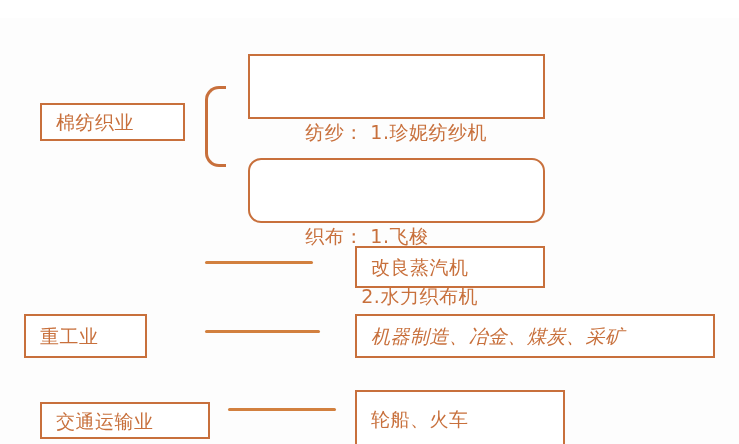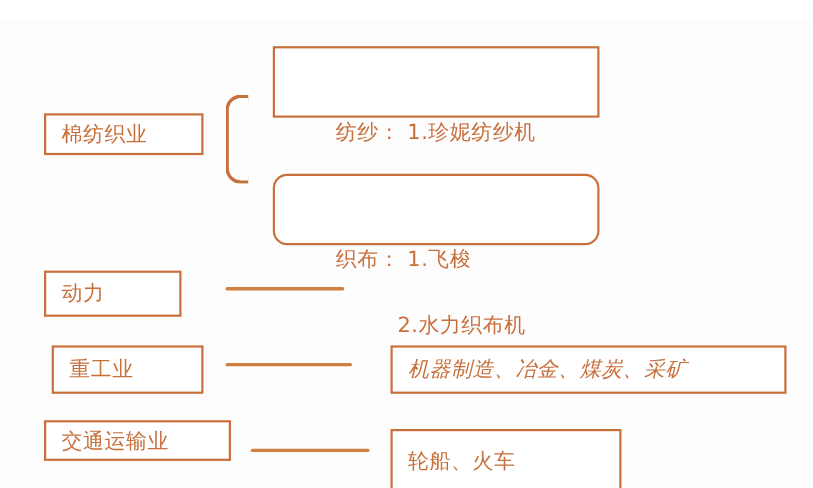--- a/index.html
+++ b/index.html
@@ -67,48 +67,48 @@
 <body>
 
 <div id="canvas">
 
   <div class="box" style="left:40px; top:85px; width:145px; height:38px;">
     <span class="inner">棉纺织业</span>
   </div>
 
   <div class="bracket" style="left:205px; top:68px; width:21px; height:81px;"></div>
 
-  <div class="box multiline" style="left:248px; top:24px; width:297px; height:65px;">
+  <div class="box multiline" style="left:248px; top:36px; width:297px; height:65px;">
     <span class="inner">
       <span>纺纱： 1.珍妮纺纱机</span><br>
       <span class="indent"></span><span>2.驡机</span>
     </span>
   </div>
 
   <div class="box multiline" style="left:248px; top:140px; width:297px; height:65px;border-radius:13px;">
     <span class="inner">
       <span>织布： 1.飞梭</span><br>
       <span class="indent"></span><span>2.水力织布机</span>
     </span>
   </div>
 
-  <div class="box" style="left:40px; top:228px; width:125px; height:42px;">
-    <span class="inner">动力</span>
+  <div class="line" style="left:205px; top:243px; width:108px;"></div>
+  <div class="box" style="left:355px; top:228px; width:190px; height:42px;">
+    <span class="inner">改良蒸汽机</span>
   </div>
-  <div class="line" style="left:205px; top:243px; width:108px;"></div>
 
-  <div class="box" style="left:47px; top:296px; width:138px; height:44px;">
+  <div class="box" style="left:24px; top:296px; width:123px; height:44px;">
     <span class="inner">重工业</span>
   </div>
   <div class="line" style="left:205px; top:312px; width:115px;"></div>
   <div class="box" style="left:355px; top:296px; width:360px; height:44px;font-style:italic;">
     <span class="inner">机器制造、冶金、煤炭、采矿</span>
   </div>
 
-  <div class="box" style="left:40px; top:364px; width:170px; height:37px;">
+  <div class="box" style="left:40px; top:384px; width:170px; height:37px;">
     <span class="inner">交通运输业</span>
   </div>
   <div class="line" style="left:228px; top:390px; width:108px;"></div>
   <div class="box" style="left:355px; top:372px; width:210px; height:57px;">
     <span class="inner">轮船、火车</span>
   </div>
 
 </div>
 
 </body></html>

